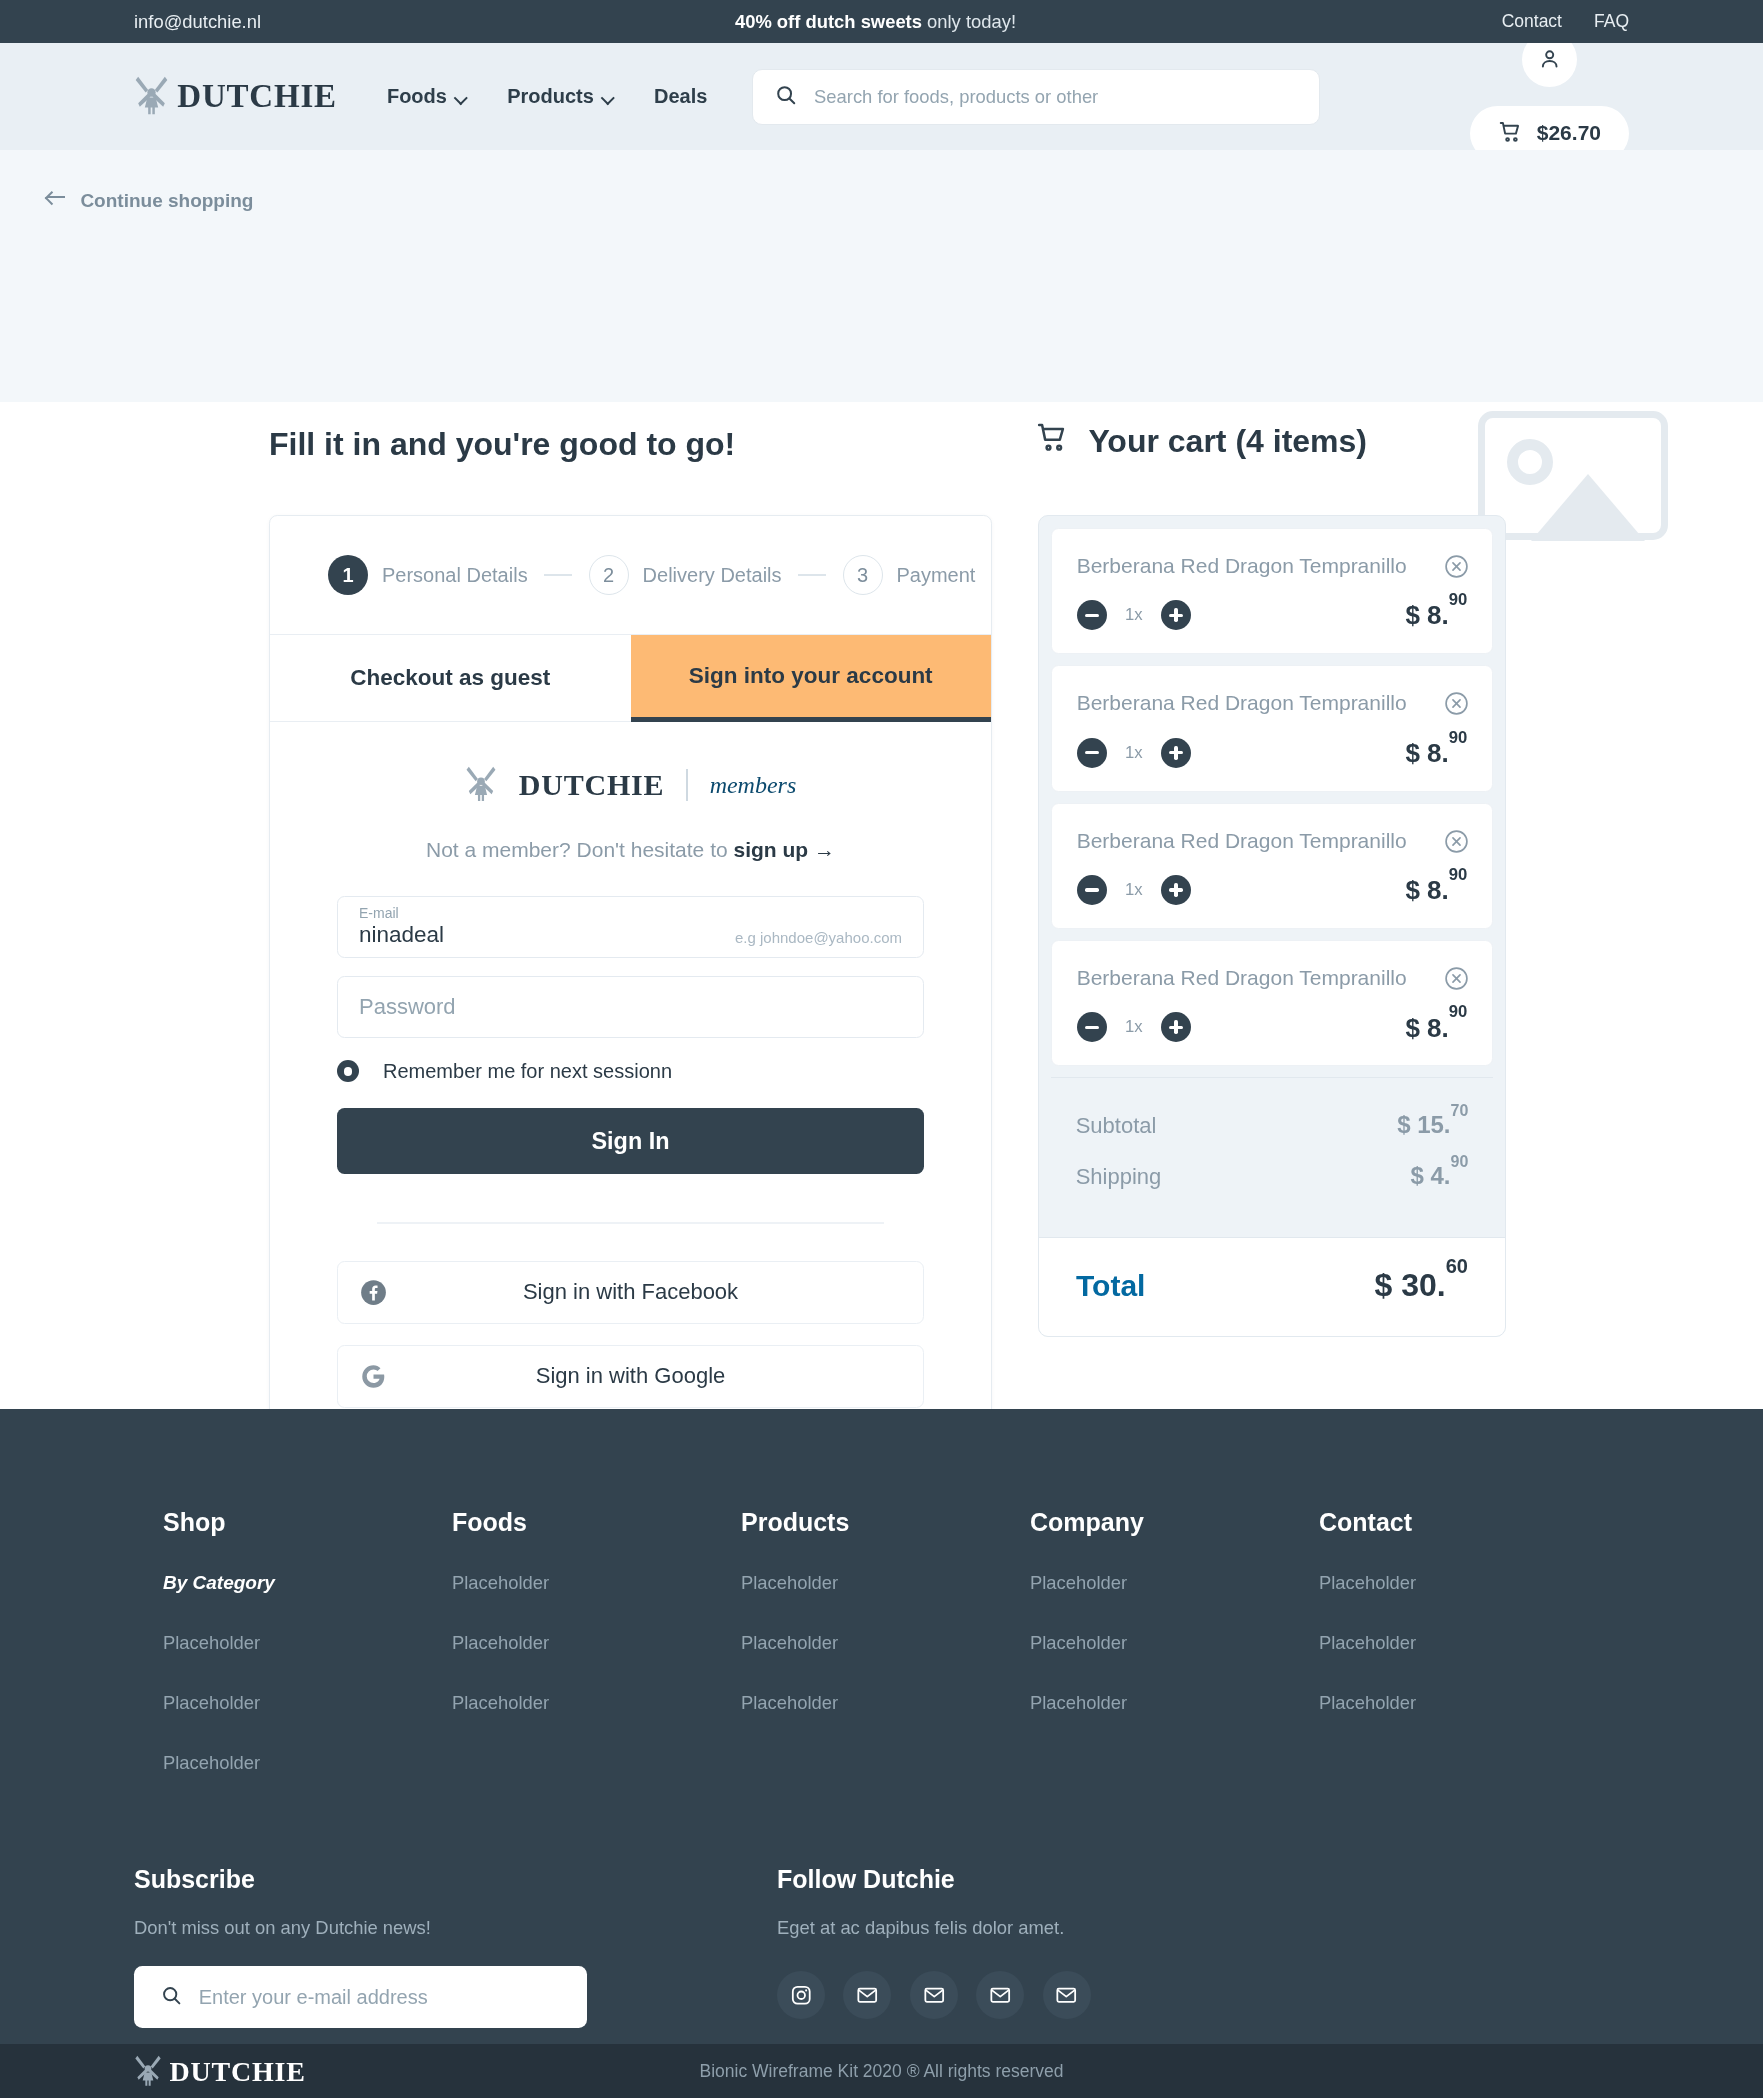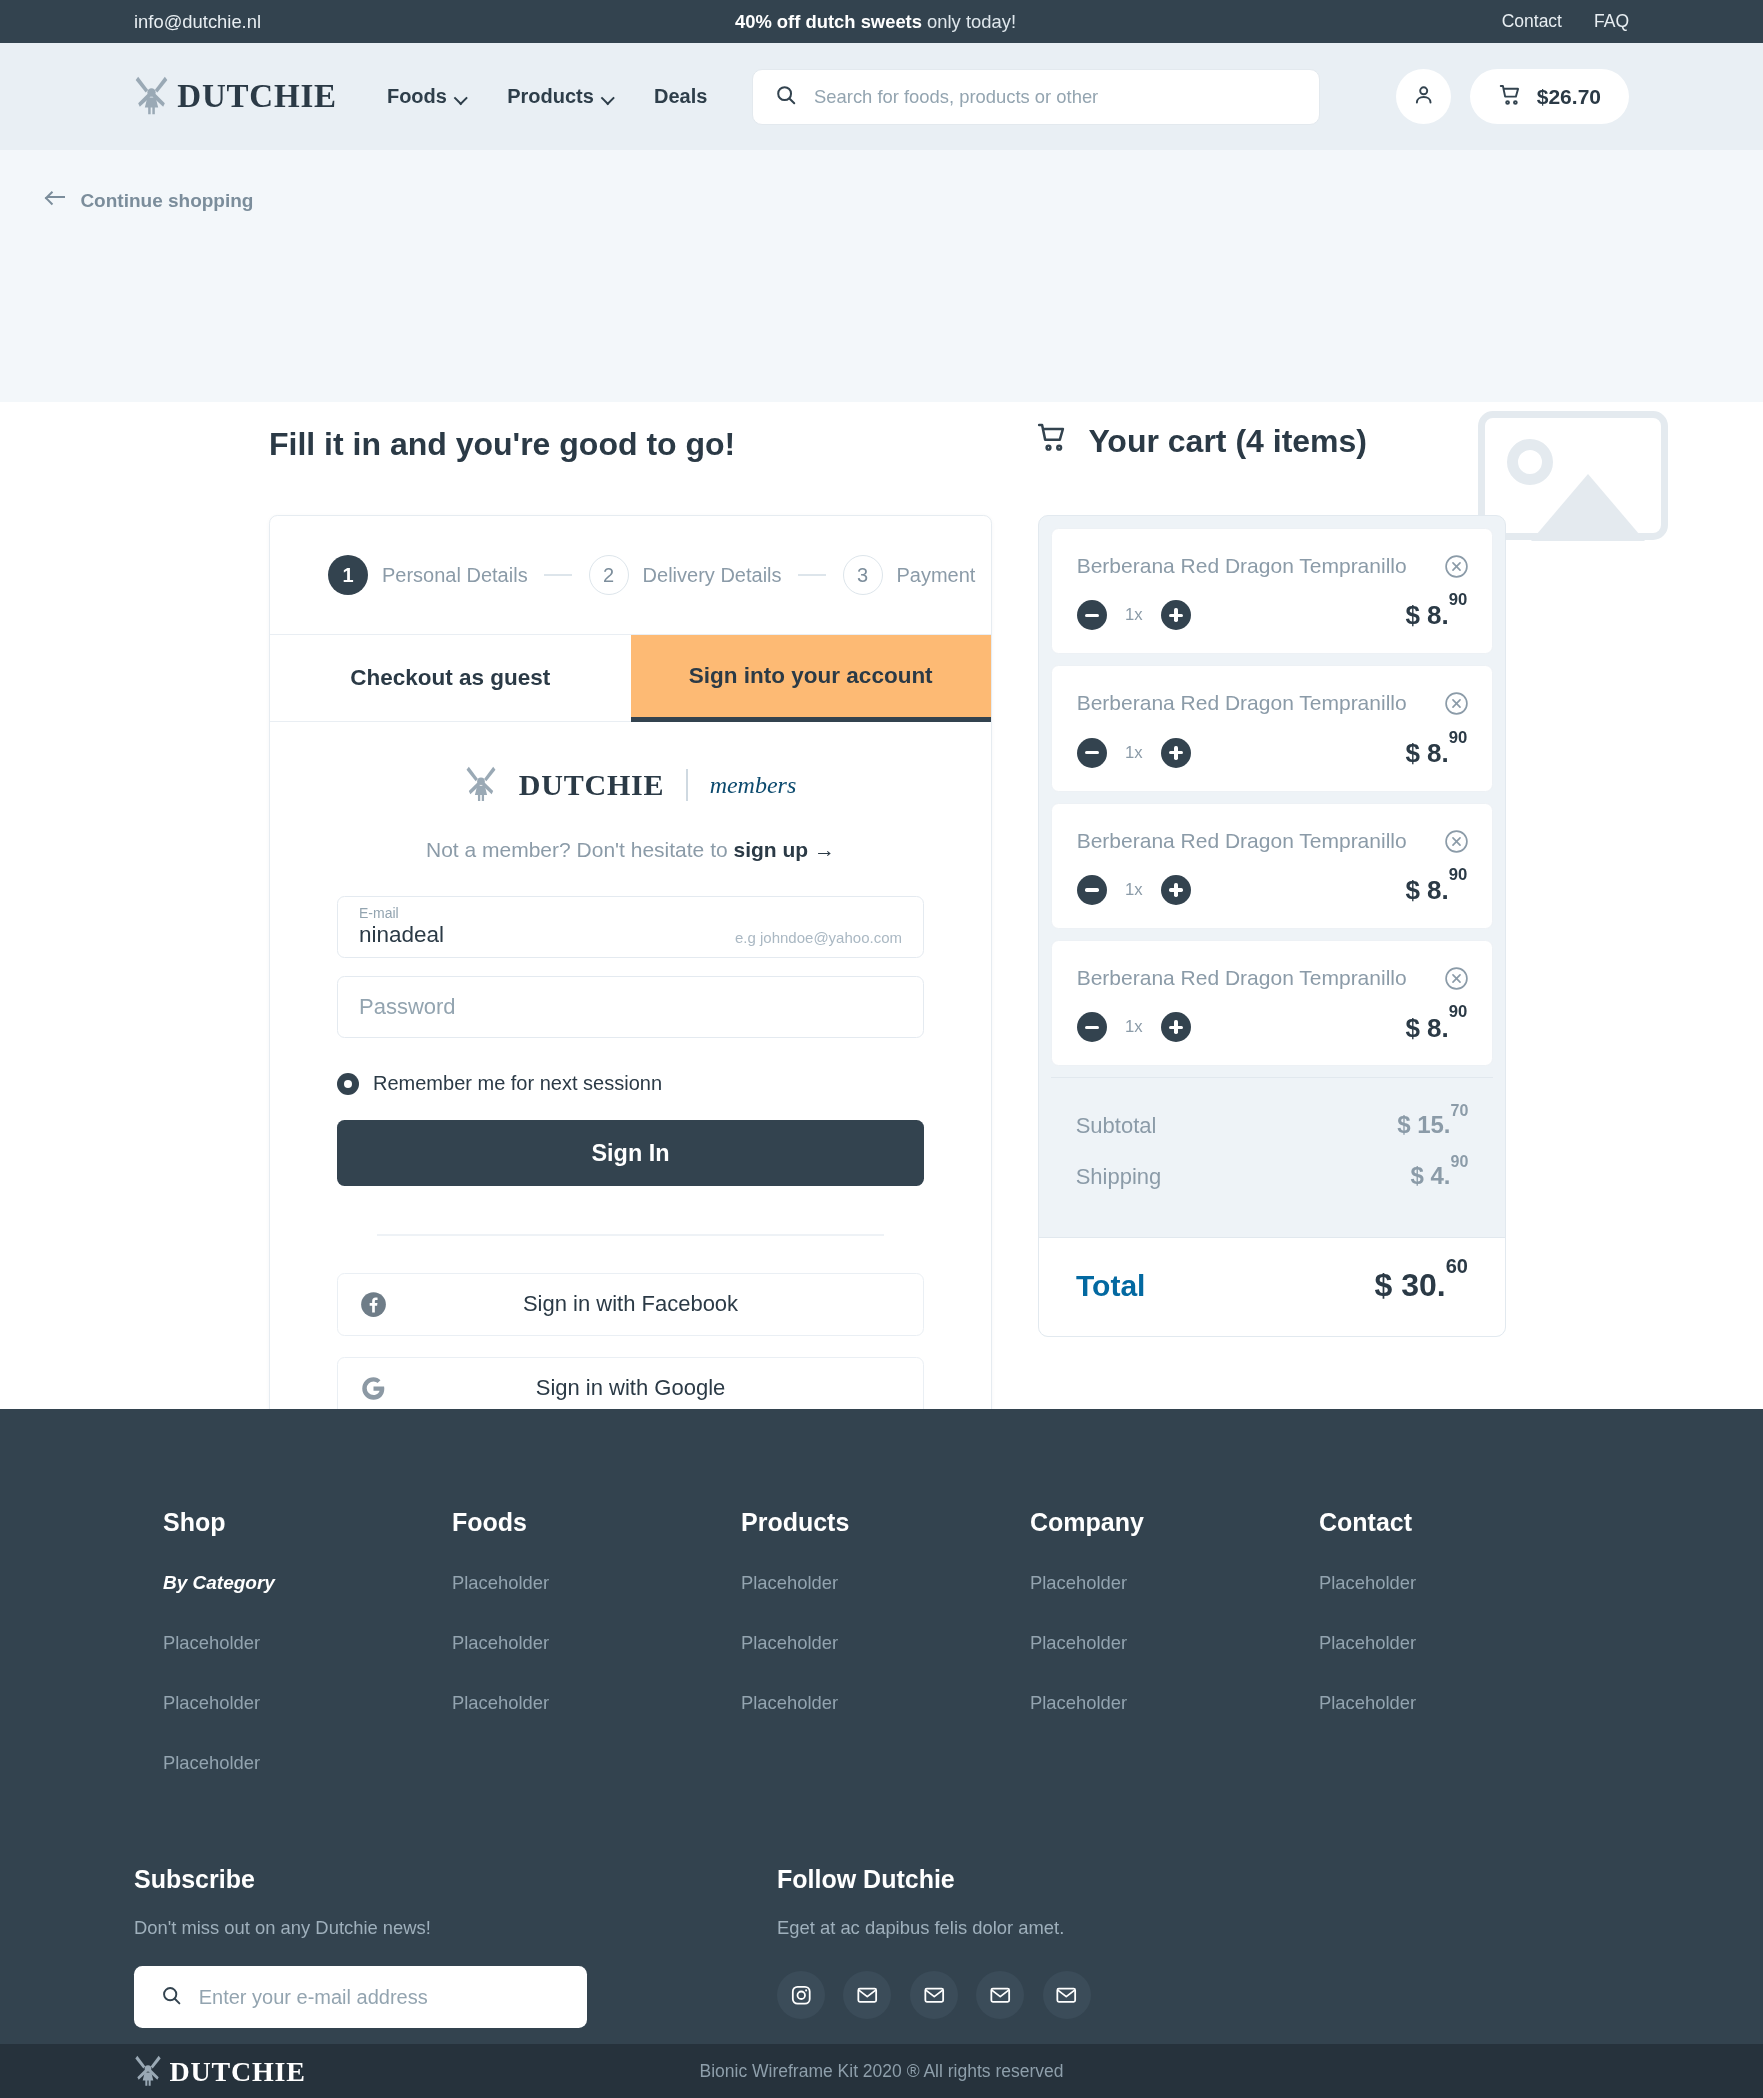--- a/index.html
+++ b/index.html
@@ -106,20 +106,21 @@
   }
   .searchbar .ph {
     font-size: 18.4px;
     color: #93a4b0;
   }
   .header-right {
     margin-left: auto;
     display: flex;
     align-items: center;
     gap: 18.4px;
+    flex-direction: column;
   }
   .avatar-btn {
     width: 55px; height: 55px;
     border-radius: 50%;
     background: #ffffff;
     display: flex; align-items: center; justify-content: center;
     cursor: pointer;
   }
   .cart-btn {
     height: 55px;
@@ -296,22 +297,22 @@
   .field .hint {
     position: absolute; right: 21px; top: 32px;
     font-size: 15px; color: #aab8c3;
   }
   .field .plain-ph {
     position: absolute; left: 21px; top: 50%; transform: translateY(-50%);
     font-size: 22px; color: #93a4b0;
   }
 
   .remember {
-    display: flex; align-items: center; gap: 14px;
-    margin: 34px 0 25px;
+    display: flex; align-items: flex-start; gap: 24px;
+    margin: 22px 0 25px;
     cursor: pointer;
   }
   .radio-on {
     width: 22px; height: 22px; border-radius: 50%;
     background: #33434f;
     display: flex; align-items: center; justify-content: center;
   }
   .radio-on::after {
     content: ""; width: 8.3px; height: 8.3px; border-radius: 50%; background: #ffffff;
   }

